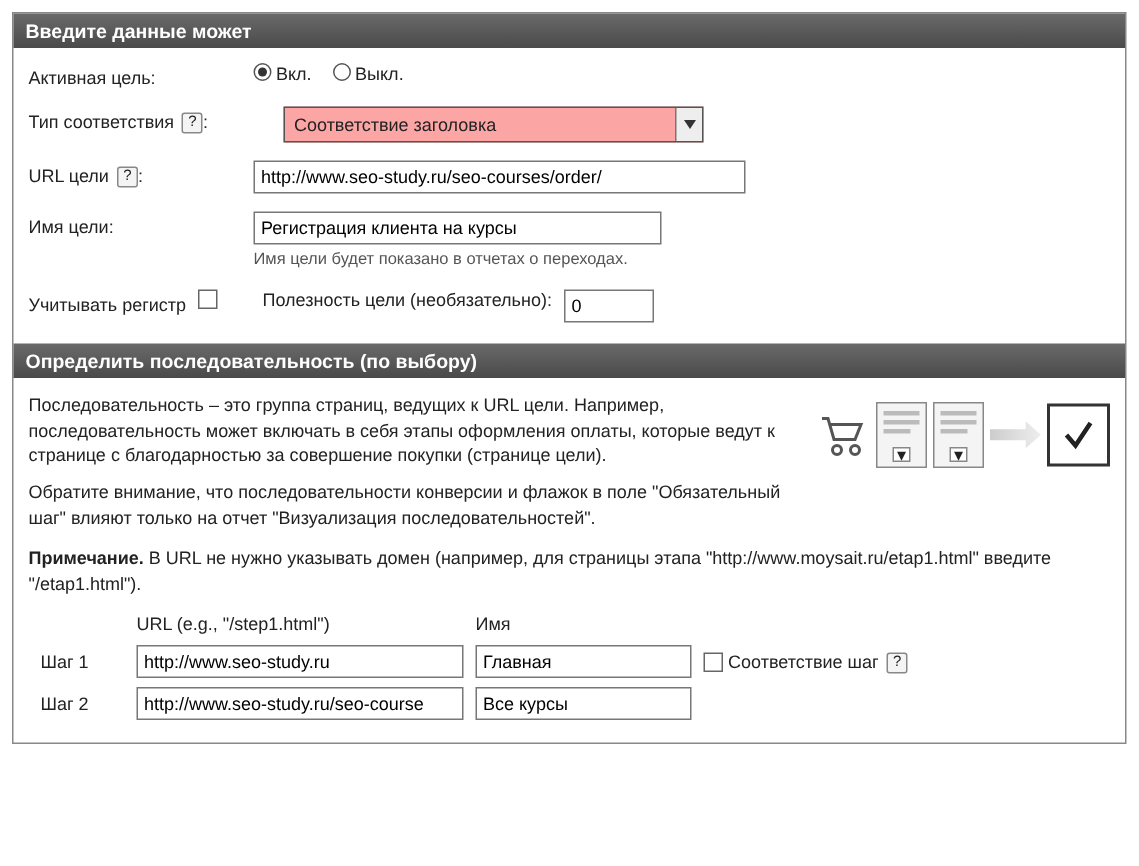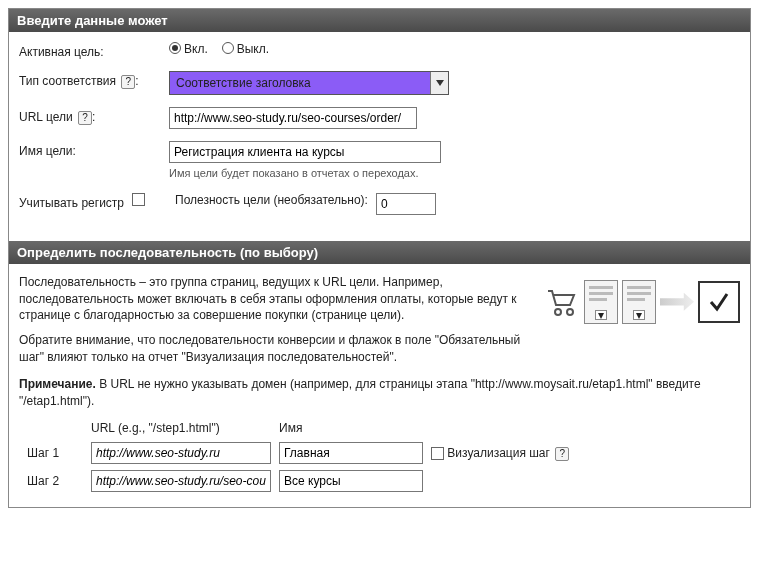--- a/index.html
+++ b/index.html
@@ -56,22 +56,23 @@
     padding: 3px 4px;
     font-size: 12px;
     font-family: inherit;
   }
   .select {
     display: inline-flex;
     align-items: center;
     border: 1px solid #555;
     height: 24px;
     width: 280px;
-    background: #8b5cf6;
+    background: #fca5a5;
     position: relative;
+    margin-left: 20px;
   }
   .select span.val {
     flex: 1;
     padding: 0 6px;
     overflow: hidden;
     white-space: nowrap;
   }
   .select .caret {
     width: 18px;
     height: 100%;
@@ -152,21 +153,21 @@
     font-size: 12px;
   }
   table.steps td {
     padding: 3px 6px 3px 2px;
     vertical-align: middle;
   }
   .step-label {
     width: 70px;
     padding-left: 8px !important;
   }
-  input.url-in { width: 180px; font-style: italic; }
+  input.url-in { width: 218px; }
   input.name-in { width: 144px; }
   input.val-in { width: 60px; }
   .radio-group { display:flex; gap:14px; align-items:center; }
   .radio-item { display:flex; gap:3px; }
   .radio {
     width:12px; height:12px; border:1px solid #555; border-radius:50%;
     display:inline-flex; align-items:center; justify-content:center;
   }
   .radio.checked::after {
     content:""; width:6px; height:6px; background:#333; border-radius:50%;
@@ -216,33 +217,33 @@
         </div>
       </div>
     </div>
 
     <div class="row">
       <div class="label-col">
         <span>URL цели</span>
         <span class="help-icon">?</span>:
       </div>
       <div class="field-col">
-        <input type="text" style="width: 248px;" value="http://www.seo-study.ru/seo-courses/order/">
+        <input type="text" style="width: 328px;" value="http://www.seo-study.ru/seo-courses/order/">
       </div>
     </div>
 
     <div class="row">
       <div class="label-col">Имя цели:</div>
       <div class="field-col">
         <input type="text" style="width: 272px;" value="Регистрация клиента на курсы">
         <div class="hint">Имя цели будет показано в отчетах о переходах.</div>
       </div>
     </div>
 
-    <div class="row" style="margin-bottom:14px;">
+    <div class="row" style="margin-bottom:2px;">
       <div class="label-col" style="width:auto; padding-right:8px;">
         <span>Учитывать регистр</span>
       </div>
       <span class="checkbox"></span>
       <div style="width:30px"></div>
       <span>Полезность цели (необязательно):</span>
       <span style="width:8px;display:inline-block"></span>
       <input type="text" class="val-in" value="0" style="">
     </div>
 
@@ -293,21 +294,21 @@
         <th>URL (e.g., "/step1.html")</th>
         <th>Имя</th>
         <th></th>
       </tr>
       <tr>
         <td class="step-label">Шаг 1</td>
         <td><input type="text" class="url-in" value="http://www.seo-study.ru" style=""></td>
         <td><input type="text" class="name-in" value="Главная" style=""></td>
         <td>
           <span class="checkbox"></span>
-          <span>Визуализация шаг</span>
+          <span>Соответствие шаг</span>
           <span class="help-icon">?</span>
         </td>
       </tr>
       <tr>
         <td class="step-label">Шаг 2</td>
         <td><input type="text" class="url-in" value="http://www.seo-study.ru/seo-course" style=""></td>
         <td><input type="text" class="name-in" value="Все курсы" style=""></td>
         <td></td>
       </tr>
     </tbody>

